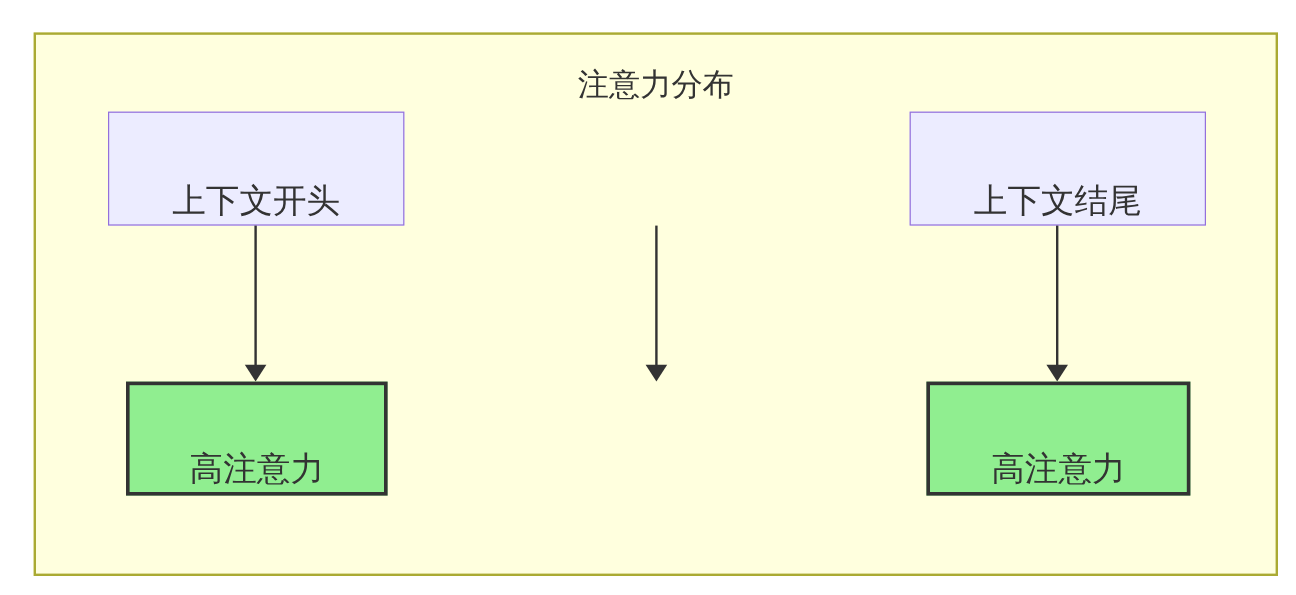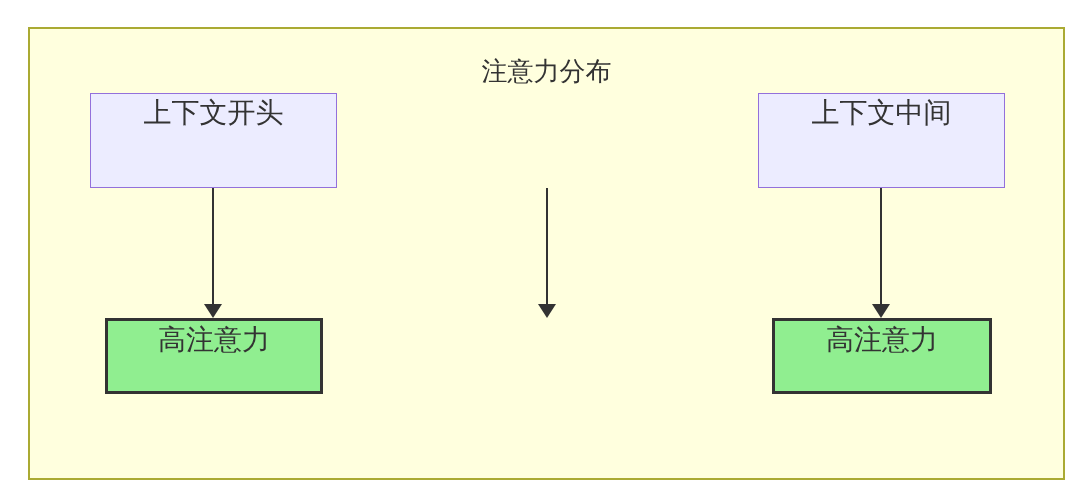--- a/index.html
+++ b/index.html
@@ -33,35 +33,35 @@
     text-align: center;
     font-size: 26px;
     color: #333333;
     line-height: 30px;
     margin-top: 24px;
   }
   .node {
     position: absolute;
     box-sizing: border-box;
     display: flex;
-    align-items: flex-start;
+    align-items: flex-end;
     justify-content: center;
     font-size: 28px;
     color: #333333;
     text-align: center;
   }
   .node.context {
     background: #ECECFF;
     border: 1.5px solid #9370DB;
     top: 93px;
     height: 95px;
   }
   .node.attention {
     top: 318px;
-    height: 76px;
+    height: 95px;
     border: 3px solid #333333;
   }
   .node.attention.high { background: #90EE90; }
   .node.attention.low  { background: #FF9999; }
 
   .node.ctx-1 { left: 90px;  width: 247px; }
   .node.ctx-2 { left: 424px; width: 246px; }
   .node.ctx-3 { left: 758px; width: 247px; }
   .node.att-1 { left: 105px; width: 218px; }
   .node.att-2 { left: 437px; width: 219px; }
@@ -114,21 +114,21 @@
   <div class="node attention high att-1">
     <span>高注意力</span>
   </div>
 
   <div class="arrow a-2">
     <div class="shaft"></div>
     <div class="head"></div>
   </div>
 
   <div class="node context ctx-3">
-    <span>上下文中间</span>
+    <span>上下文结尾</span>
   </div>
   <div class="arrow a-3">
     <div class="shaft"></div>
     <div class="head"></div>
   </div>
   <div class="node attention high att-3">
     <span>高注意力</span>
   </div>
 
 </div>

